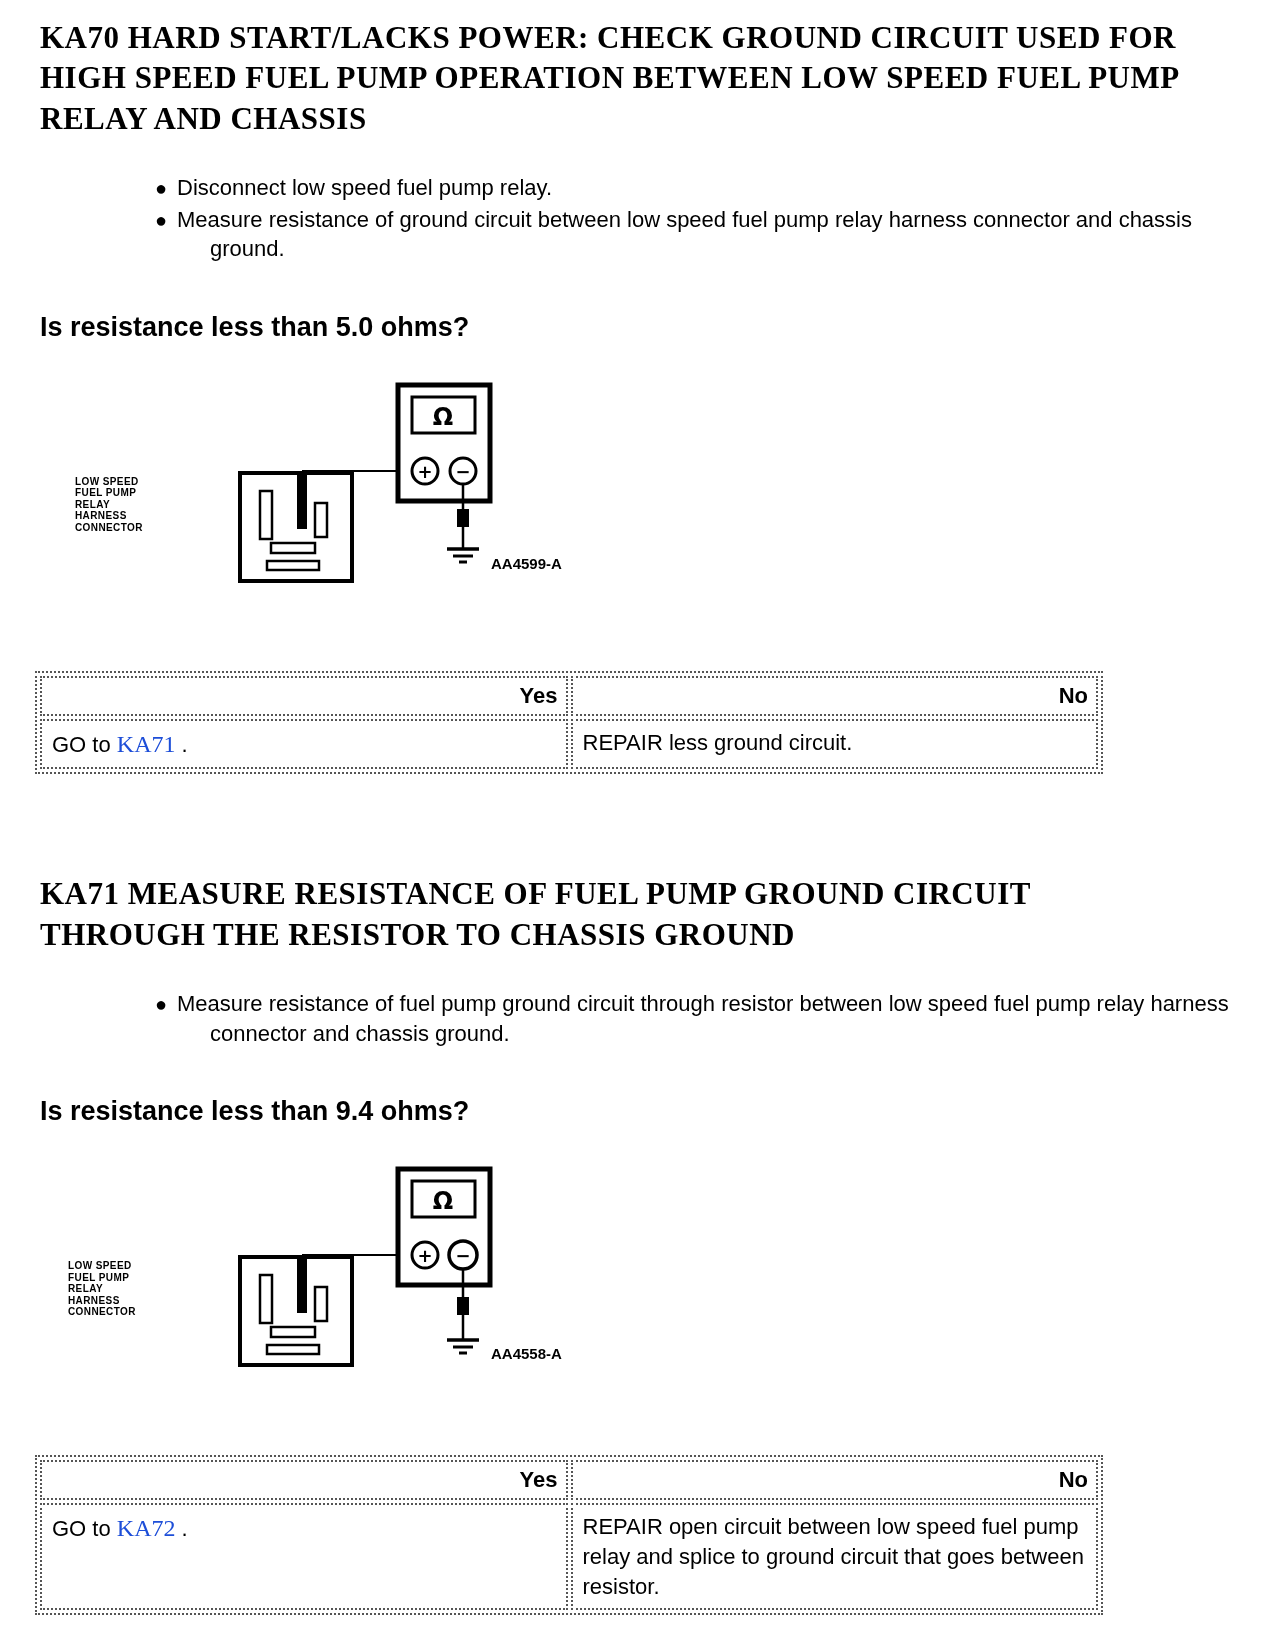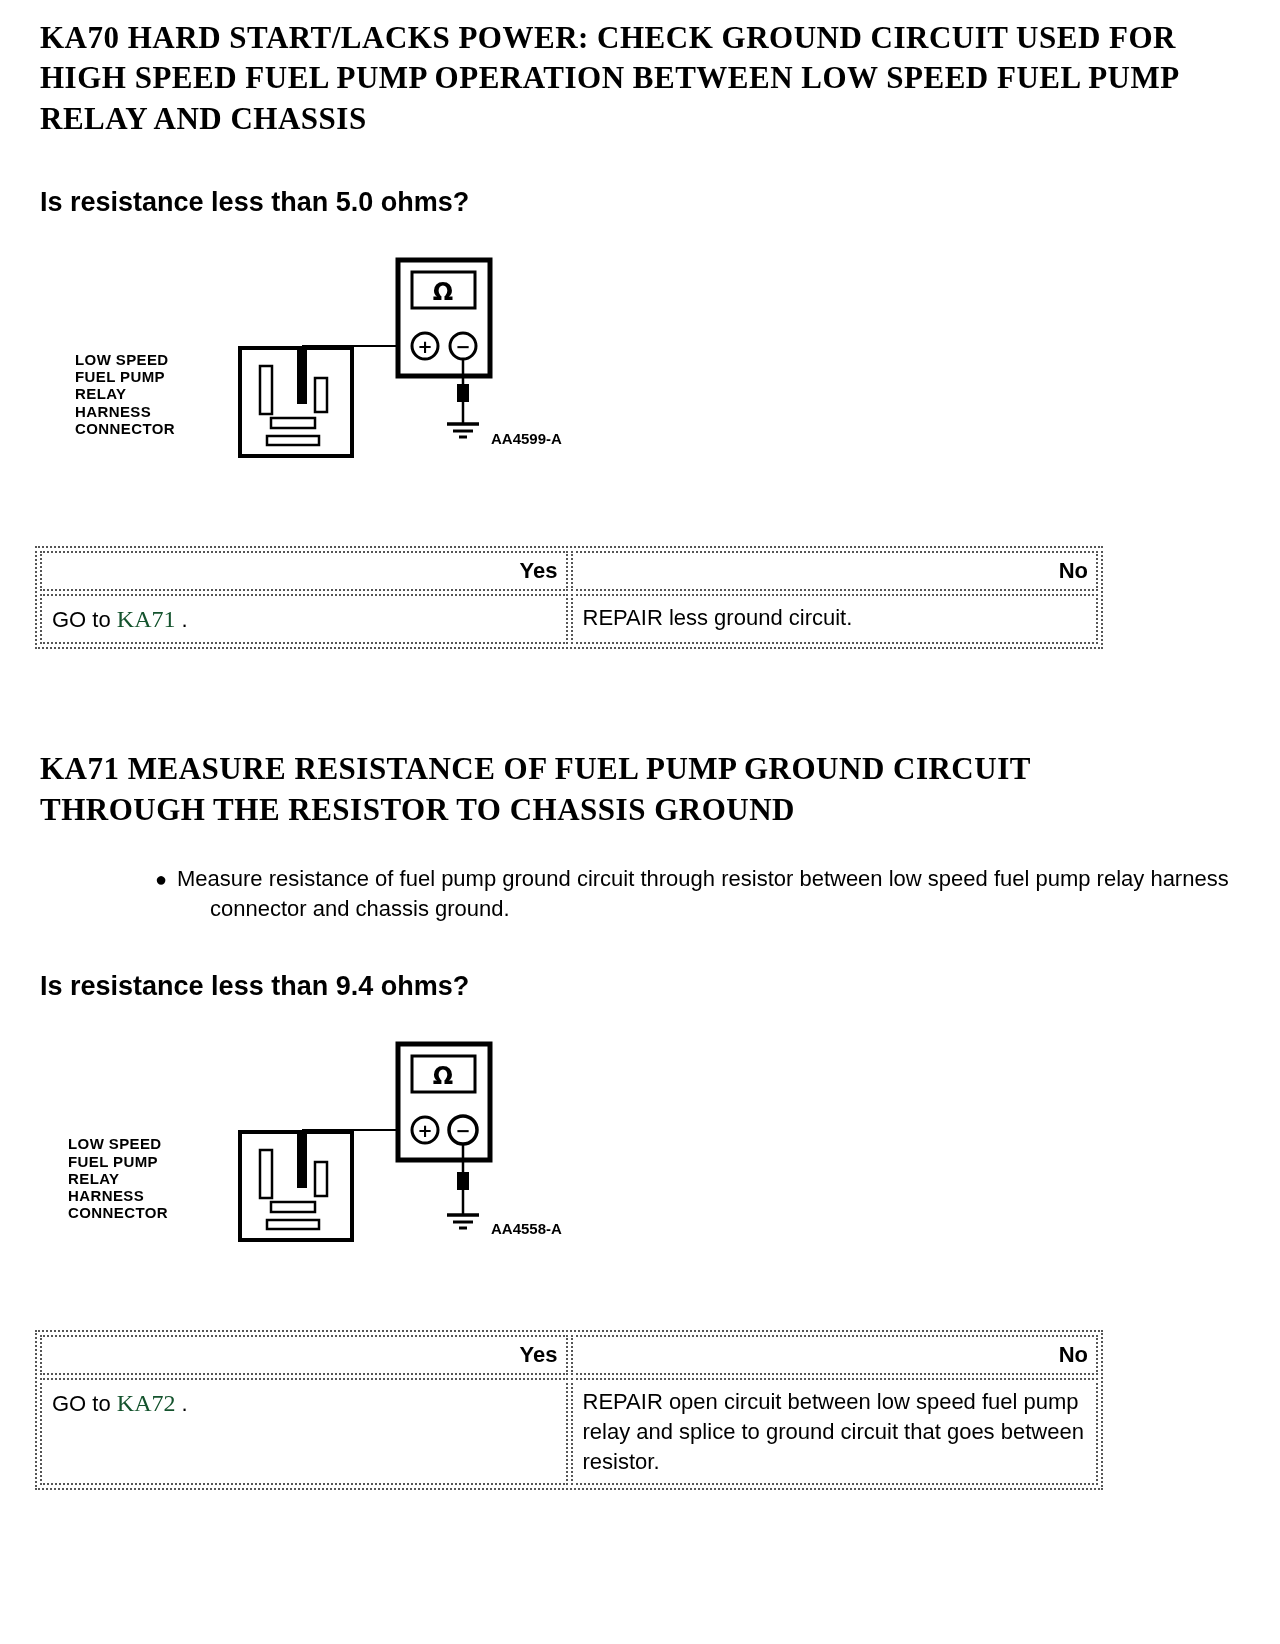--- a/index.html
+++ b/index.html
@@ -47,21 +47,21 @@
 
   .diagram {
     position: relative;
     height: 252px;
     margin-top: 38px;
   }
   .connector-label {
     position: absolute;
     left: 35px;
     top: 95px;
-    font-size: 15px;
+    font-size: 10px;
     font-weight: bold;
     line-height: 1.15;
     letter-spacing: 0.4px;
     white-space: pre-line;
   }
   .diagram svg { position: absolute; left: 155px; top: 0; }
 
   .result-table {
     width: 1068px;
     margin: 38px 0 0 -5px;
@@ -80,34 +80,36 @@
   .result-table td {
     border: 2px dotted #555;
     text-align: left;
     vertical-align: top;
     padding: 7px 10px;
     line-height: 1.35;
   }
   .go-link {
     font-family: "Liberation Serif", serif;
     font-size: 24px;
-    color: #14532d;
+    color: #1d4ed8;
     text-decoration: none;
   }
 
   .section-ka71 { margin-top: 100px; }
 </style>
 </head>
 <body>
 
 <div class="section section-ka70">
 
   <h1 class="section-title">KA70 HARD START/LACKS POWER: CHECK GROUND CIRCUIT USED FOR HIGH SPEED FUEL PUMP OPERATION BETWEEN LOW SPEED FUEL PUMP RELAY AND CHASSIS</h1>
 
   <div class="bullets">
+    <div class="bullet"><span class="dot">●</span><span>Disconnect low speed fuel pump relay.</span></div>
+    <div class="bullet"><span class="dot">●</span><span>Measure resistance of ground circuit between low speed fuel pump relay harness connector and chassis ground.</span></div>
   </div>
 
   <div class="question">Is resistance less than 5.0 ohms?</div>
 
   <div class="diagram">
     <div class="connector-label">LOW SPEED
 FUEL PUMP
 RELAY
 HARNESS
 CONNECTOR</div>

